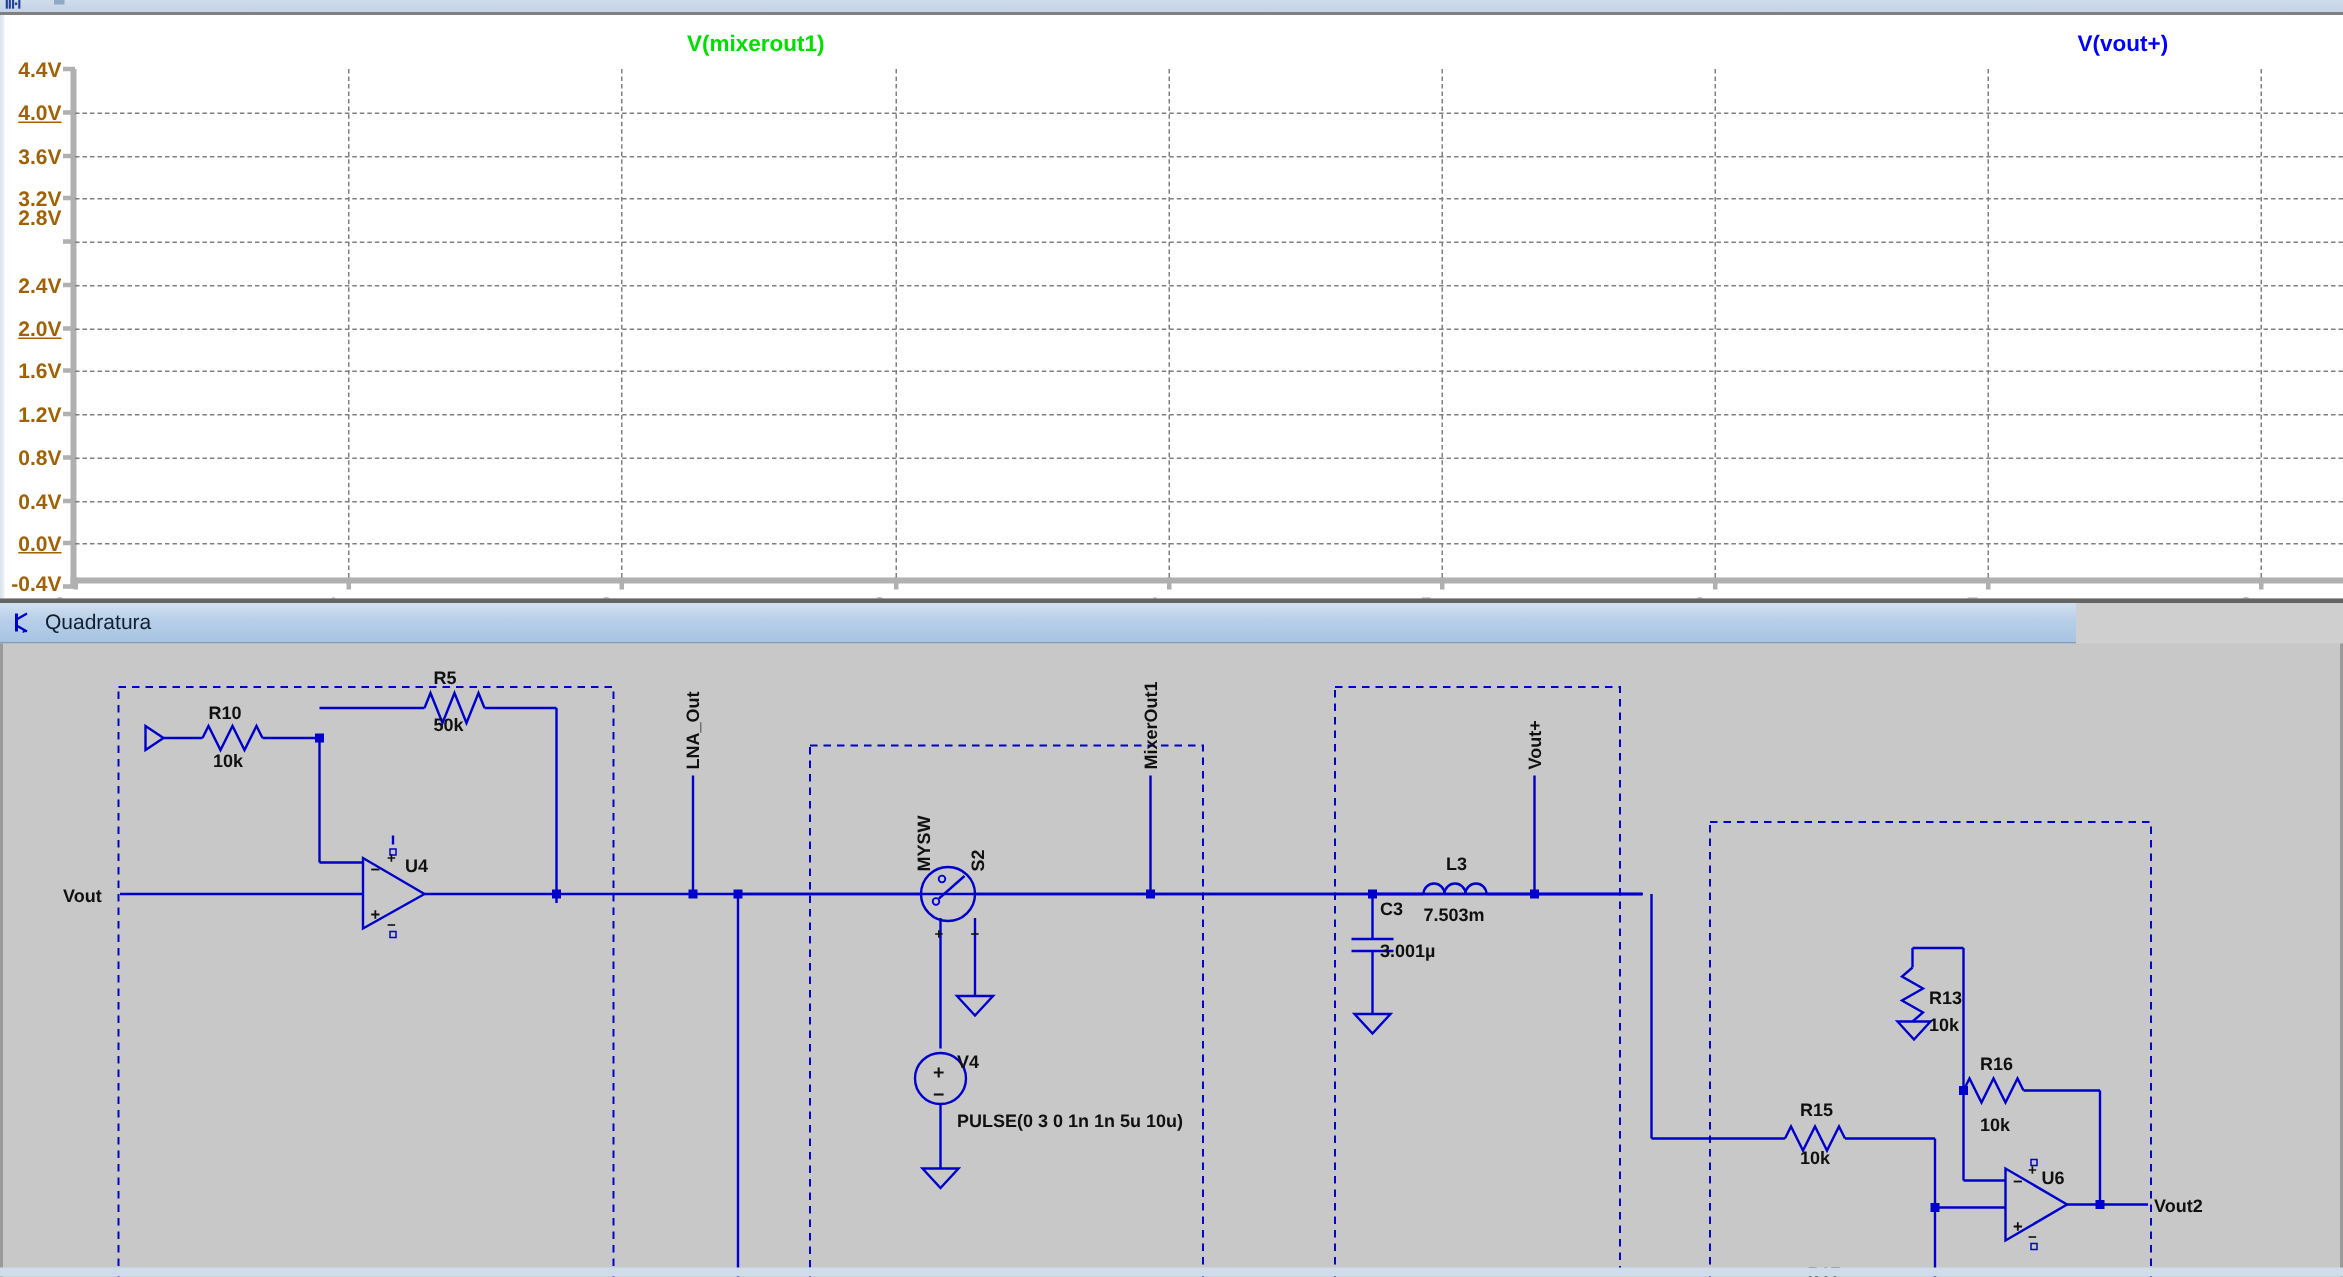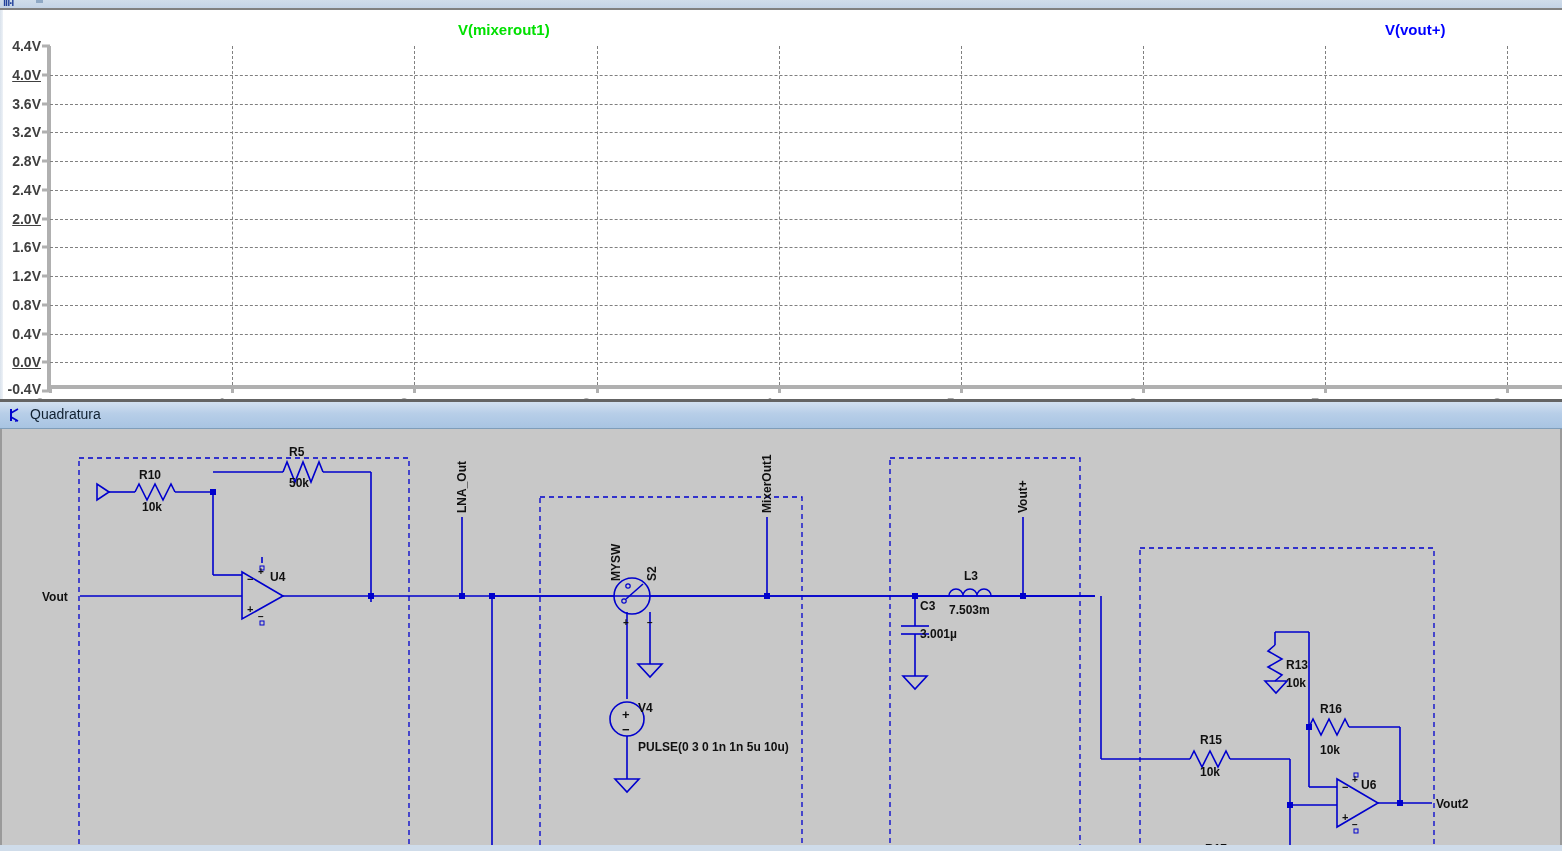--- a/index.html
+++ b/index.html
@@ -20,39 +20,39 @@
             background:linear-gradient(to right,#d9e2ec,#eef2f7);}
 
   .trace-label{position:absolute;top:11px;font:bold 15px "Liberation Sans",sans-serif;
             white-space:nowrap;}
   #lbl-mixerout{left:458px;color:#00e000;}
   #lbl-vout{left:1385px;color:#0000ff;}
 
   
   #axisbox{position:absolute;left:50px;top:30px;width:1512px;height:345px;}
   .ytick{position:absolute;right:100%;transform:translateY(-50%);padding-right:9px;
-         font:bold 14px "Liberation Sans",sans-serif;color:#404040;white-space:nowrap;}
+         font:bold 14px "Liberation Sans",sans-serif;color:#a16207;white-space:nowrap;}
   .ytickmark{position:absolute;left:-8px;width:8px;height:3px;background:#b0b0b0;
          transform:translateY(-50%);}
   .gridh{position:absolute;left:0;width:1512px;height:0;
          border-top:1px dashed #808080;}
   .gridv{position:absolute;top:6px;height:339px;width:0;
          border-left:1px dashed #808080;}
   #yaxisline{position:absolute;left:-3px;top:6px;width:4px;height:345px;background:#b0b0b0;}
   #xaxisline{position:absolute;left:-3px;top:345px;width:1515px;height:4px;background:#b0b0b0;}
   .xtickmark{position:absolute;top:345px;width:3px;height:8px;background:#b0b0b0;}
   .xtick{position:absolute;top:355px;transform:translateX(-50%);
          font:bold 14px "Liberation Sans",sans-serif;color:#aaaaaa;white-space:nowrap;}
 
   #wave{position:absolute;left:50px;top:30px;width:1512px;height:351px;}
 
   
   #schempane{position:absolute;left:0;top:399px;width:1562px;height:452px;background:#cfcfcf;
              border-top:3px solid #646464;box-sizing:border-box;}
-  #schemtitle{position:absolute;left:0;top:0;width:1562px;height:27px;
+  #schemtitle{position:absolute;left:0;top:0;width:1384px;height:27px;
              background:linear-gradient(to bottom,#d2e0f0 0%,#b7cee8 45%,#a8c4e2 100%);
              border-bottom:1px solid #7f9db9;box-sizing:border-box;}
   #schemtitle .sicon{position:absolute;left:8px;top:4px;width:18px;height:18px;}
   #schemtitle .stext{position:absolute;left:30px;top:4px;font:14px "Liberation Sans",sans-serif;color:#102030;}
   #canvas{position:absolute;left:0;top:27px;width:1562px;height:425px;background:#c8c8c8;
           border-left:2px solid #9a9a9a;border-right:2px solid #9a9a9a;box-sizing:border-box;overflow:hidden;}
   #canvas svg{display:block;}
   #bottombar{position:absolute;left:0;top:845px;width:1562px;height:6px;background:#cfdcea;}
 </style>
 </head>
@@ -74,21 +74,21 @@
     <div id="xaxisline"></div>
     <div id="ylabels">
         <div class="ytick" style="top: 6px;">4.4V</div>
         <div class="ytickmark" style="top: 6px;"></div>
         <div class="ytick" style="top: 34.75px; text-decoration: underline;">4.0V</div>
         <div class="ytickmark" style="top: 34.75px;"></div>
         <div class="ytick" style="top: 63.5px;">3.6V</div>
         <div class="ytickmark" style="top: 63.5px;"></div>
         <div class="ytick" style="top: 92.25px;">3.2V</div>
         <div class="ytickmark" style="top: 92.25px;"></div>
-        <div class="ytick" style="top: 121px; margin-left: 24px;">2.8V</div>
+        <div class="ytick" style="top: 105px; margin-left: 24px;">2.8V</div>
         <div class="ytickmark" style="top: 121px;"></div>
         <div class="ytick" style="top: 149.75px;">2.4V</div>
         <div class="ytickmark" style="top: 149.75px;"></div>
         <div class="ytick" style="top: 178.5px; text-decoration: underline;">2.0V</div>
         <div class="ytickmark" style="top: 178.5px;"></div>
         <div class="ytick" style="top: 207.25px;">1.6V</div>
         <div class="ytickmark" style="top: 207.25px;"></div>
         <div class="ytick" style="top: 236px;">1.2V</div>
         <div class="ytickmark" style="top: 236px;"></div>
         <div class="ytick" style="top: 264.75px;">0.8V</div>

